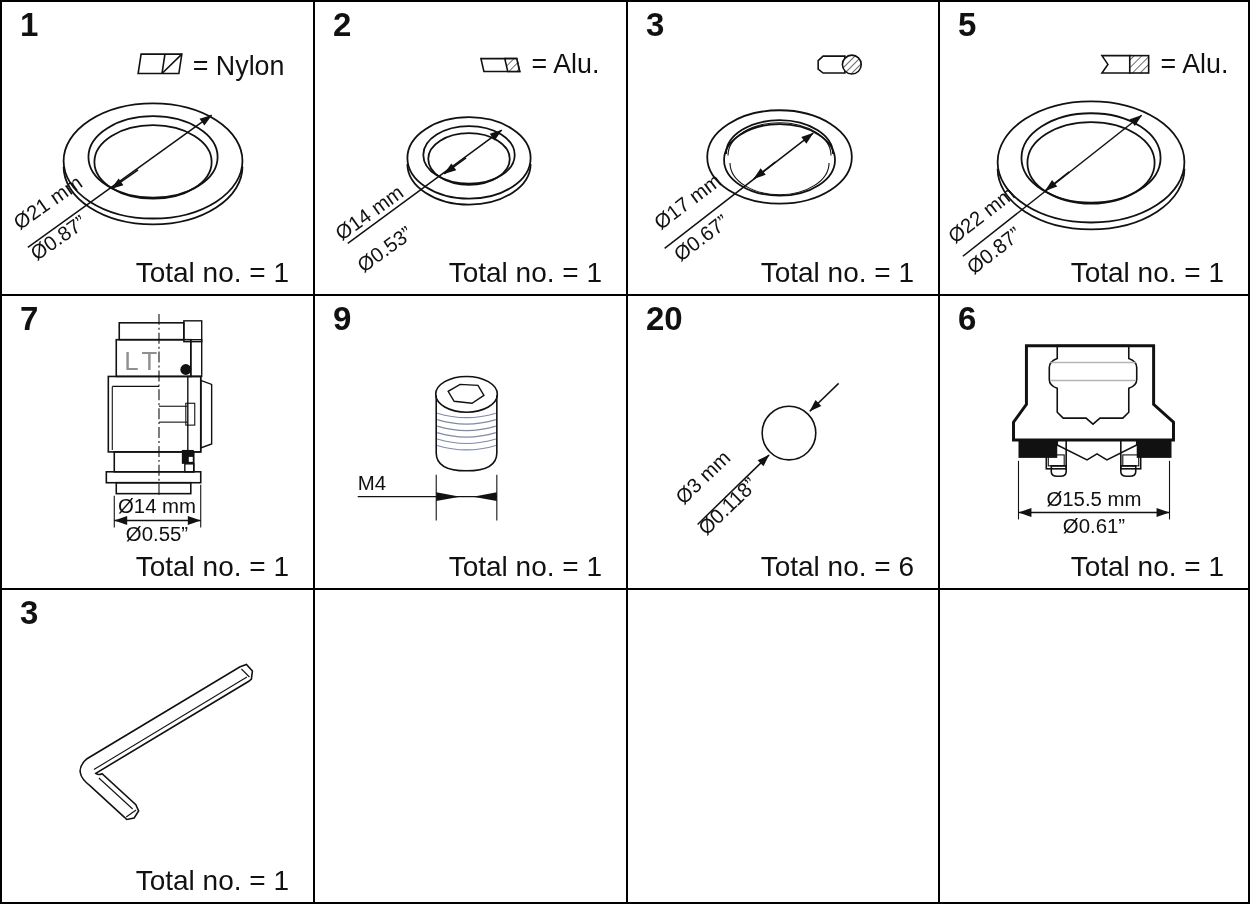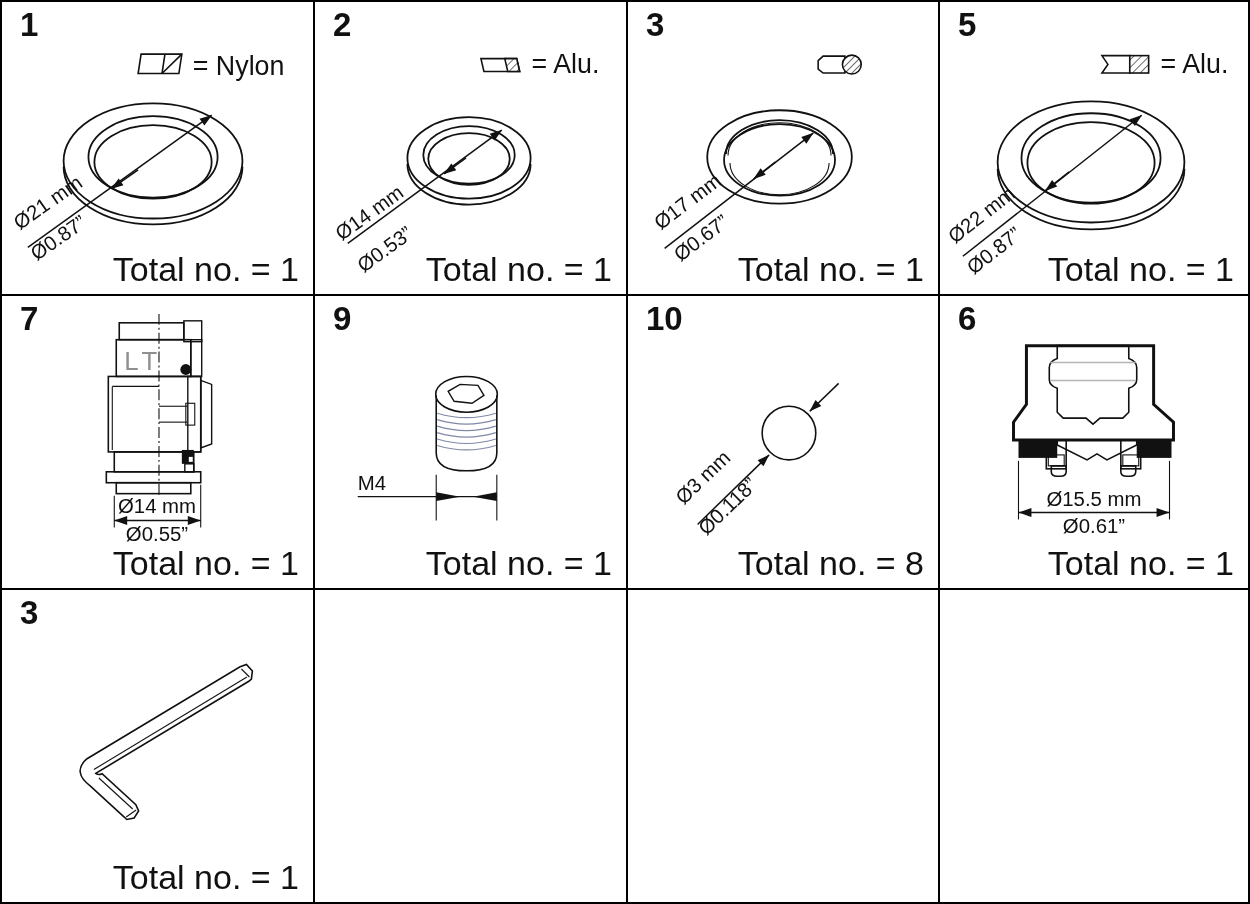--- a/index.html
+++ b/index.html
@@ -9,21 +9,21 @@
     font-family:"Liberation Sans",sans-serif;color:#111;
   }
   .grid{display:grid;width:100%;height:100%;
     grid-template-columns:313px 313px 312px 308px;
     grid-template-rows:294px 294px 312px;}
   .cell{position:relative;border-right:2px solid #000;border-bottom:2px solid #000;
     box-sizing:border-box;overflow:hidden;background:#fff;}
   .cell.lc{border-right:none}
   .cell.lr{border-bottom:none}
   .num{position:absolute;left:18px;top:6px;font-size:33px;font-weight:700;line-height:1;}
-  .total{position:absolute;right:14px;bottom:5px;font-size:34px;letter-spacing:0;margin-left:8px;}
+  .total{position:absolute;right:24px;bottom:5px;font-size:28px;letter-spacing:0;margin-left:8px;}
   svg.draw{position:absolute;left:0;top:0;width:100%;height:100%;display:block;}
   svg text{fill:#111;font-family:"Liberation Sans",sans-serif;}
   .legend{font-size:27px;}
   .dim{font-size:20.5px;}
   .marking{font-size:26px;fill:#8f8f8f;letter-spacing:5px;}
   .s14{stroke:#111;stroke-width:1.4;fill:none;}
   .s16{stroke:#111;stroke-width:1.6;fill:none;}
   .s18{stroke:#111;stroke-width:1.8;fill:none;}
   .s30{stroke:#111;stroke-width:3;fill:none;}
   .thread{stroke:#8089a6;stroke-width:1.2;fill:none;}
@@ -235,36 +235,36 @@
         <line x1="43" y1="202" x2="183" y2="202" class="dimline"></line>
         <polygon points="146,202 122,197.6 122,206.4" fill="#111"></polygon>
         <polygon points="159,202 183,197.6 183,206.4" fill="#111"></polygon>
       </g>
       <text class="dim" x="43" y="195">M4</text>
     </svg>
     <div class="total">Total no. = 1</div>
   </div>
 
   <div class="cell">
-    <div class="num">10</div>
+    <div class="num">20</div>
     <svg class="draw" viewBox="0 0 312 294" preserveAspectRatio="none">
       <defs>
         <marker id="m10" markerWidth="14" markerHeight="10" refX="12.5" refY="5" orient="auto" markerUnits="userSpaceOnUse">
           <path d="M0.5,0.8 L13,5 L0.5,9.2 Z" fill="#111"></path>
         </marker>
       </defs>
       <circle cx="162" cy="138" r="27" class="s16" fill="#fff"></circle>
       <g>
         <line class="dimline" x1="212" y1="88" x2="183" y2="116" marker-end="url(#m10)"></line>
         <line class="dimline" x1="70" y1="230" x2="142" y2="160" marker-end="url(#m10)"></line>
       </g>
       <text class="dim" x="56" y="211" transform="rotate(-44 56 211)">Ø3 mm</text>
       <text class="dim" x="79" y="242" transform="rotate(-44 79 242)">Ø0.118”</text>
     </svg>
-    <div class="total">Total no. = 8</div>
+    <div class="total">Total no. = 6</div>
   </div>
 
   <div class="cell lc">
     <div class="num">6</div>
     <svg class="draw" viewBox="0 0 310 294" preserveAspectRatio="none">
       <defs>
         <pattern id="st11" width="7" height="7" patternUnits="userSpaceOnUse">
           <rect width="7" height="7" fill="#fff"></rect>
           <circle cx="1.8" cy="1.8" r="0.9" fill="#111"></circle>
           <circle cx="5.3" cy="5.3" r="0.9" fill="#111"></circle>

